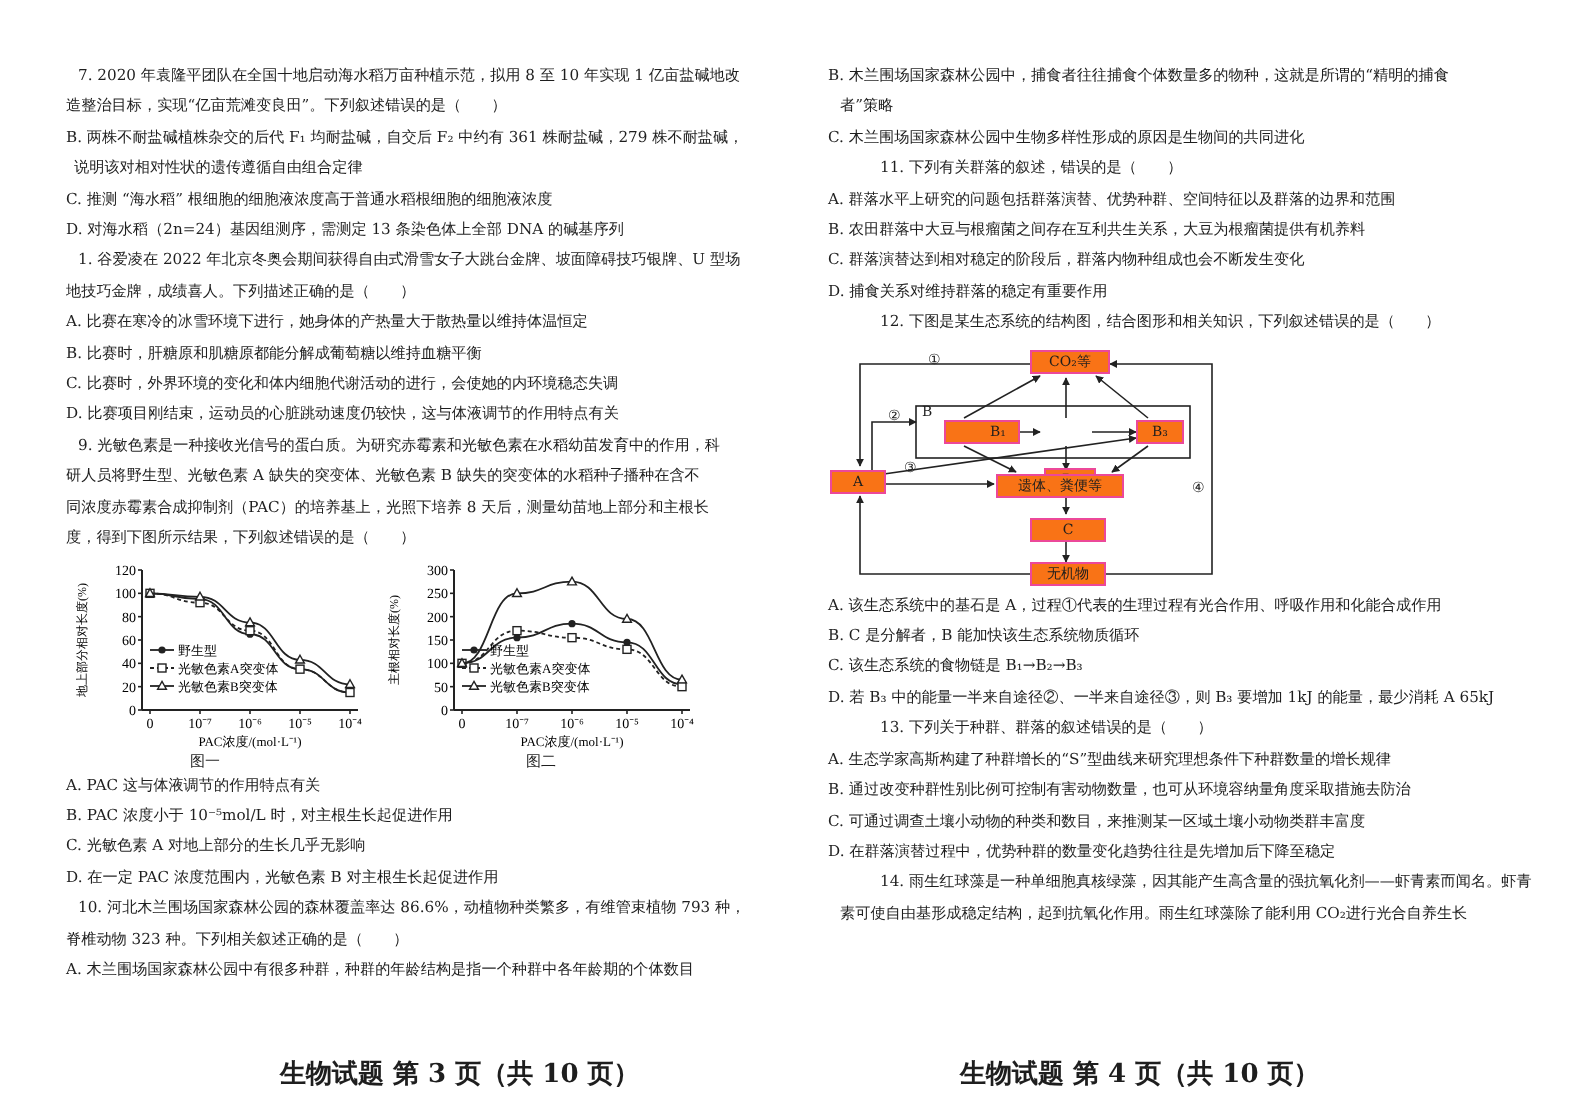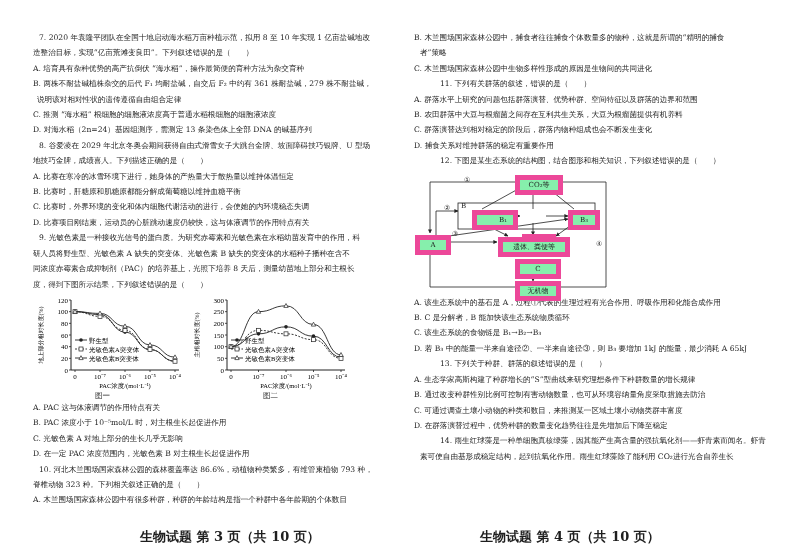--- a/index.html
+++ b/index.html
@@ -16,37 +16,36 @@
   .indr2 { padding-left: 12px; }
   .bold { font-weight: bold; }
   .footer { position: absolute; top: 528px; font-size: 13px; font-weight: bold; white-space: nowrap; }
   .footer.l { left: 140px; }
   .footer.r { left: 480px; }
   .charts { position: relative; height: 106px; margin: 2px 0 0 0; }
   .chart { position: absolute; top: 0; }
   .chart svg text { font-family: "Liberation Serif", serif; }
   .figlabel { position: absolute; font-size: 7.5px; }
   .diagram { position: relative; height: 124px; margin: 2px 0 0 0; }
-  .box { position: absolute; border: 5px solid #ec4899; background: #86efac; font-size: 7px; text-align: center; line-height: 10px; }
+  .box { position: absolute; border: 1px solid #ec4899; background: #f97316; font-size: 7px; text-align: center; line-height: 10px; }
 </style>
 </head>
 <body>
 
 <div class="page left">
   <div>
     <div class="ln q">7. 2020 年袁隆平团队在全国十地启动海水稻万亩种植示范，拟用 8 至 10 年实现 1 亿亩盐碱地改</div>
     <div class="ln ind1">造整治目标，实现“亿亩荒滩变良田”。下列叙述错误的是（　　）</div>
-    <div class="ln ind1">A. 培育具有杂种优势的高产抗倒伏 “海水稻”，操作最简便的育种方法为杂交育种</div>
     <div class="ln ind1">B. 两株不耐盐碱植株杂交的后代 F₁ 均耐盐碱，自交后 F₂ 中约有 361 株耐盐碱，279 株不耐盐碱，</div>
     <div class="ln ind2">说明该对相对性状的遗传遵循自由组合定律</div>
     <div class="ln ind1">C. 推测 “海水稻” 根细胞的细胞液浓度高于普通水稻根细胞的细胞液浓度</div>
     <div class="ln ind1">D. 对海水稻（2n=24）基因组测序，需测定 13 条染色体上全部 DNA 的碱基序列</div>
   </div>
   <div>
-    <div class="ln q">8. 谷爱凌在 2029 年北京冬奥会期间获得自由式滑雪女子大跳台金牌、坡面障碍技巧银牌、U 型场</div>
+    <div class="ln q">1. 谷爱凌在 2022 年北京冬奥会期间获得自由式滑雪女子大跳台金牌、坡面障碍技巧银牌、U 型场</div>
     <div class="ln ind1">地技巧金牌，成绩喜人。下列描述正确的是（　　）</div>
     <div class="ln ind1">A. 比赛在寒冷的冰雪环境下进行，她身体的产热量大于散热量以维持体温恒定</div>
     <div class="ln ind1">B. 比赛时，肝糖原和肌糖原都能分解成葡萄糖以维持血糖平衡</div>
     <div class="ln ind1">C. 比赛时，外界环境的变化和体内细胞代谢活动的进行，会使她的内环境稳态失调</div>
     <div class="ln ind1">D. 比赛项目刚结束，运动员的心脏跳动速度仍较快，这与体液调节的作用特点有关</div>
   </div>
   <div>
     <div class="ln q">9. 光敏色素是一种接收光信号的蛋白质。为研究赤霉素和光敏色素在水稻幼苗发育中的作用，科</div>
     <div class="ln ind1">研人员将野生型、光敏色素 A 缺失的突变体、光敏色素 B 缺失的突变体的水稻种子播种在含不</div>
     <div class="ln ind1">同浓度赤霉素合成抑制剂（PAC）的培养基上，光照下培养 8 天后，测量幼苗地上部分和主根长</div>

